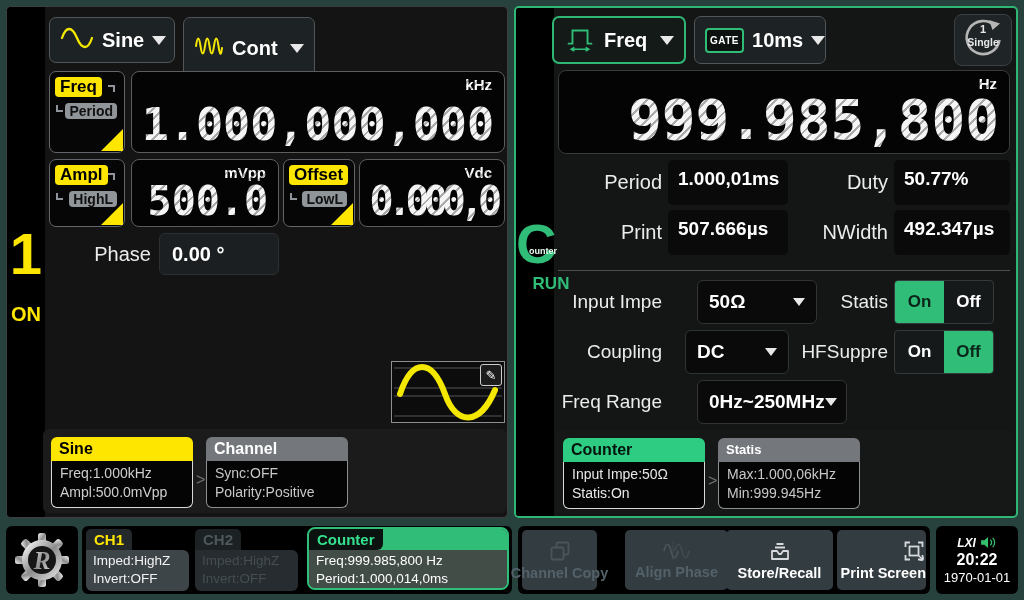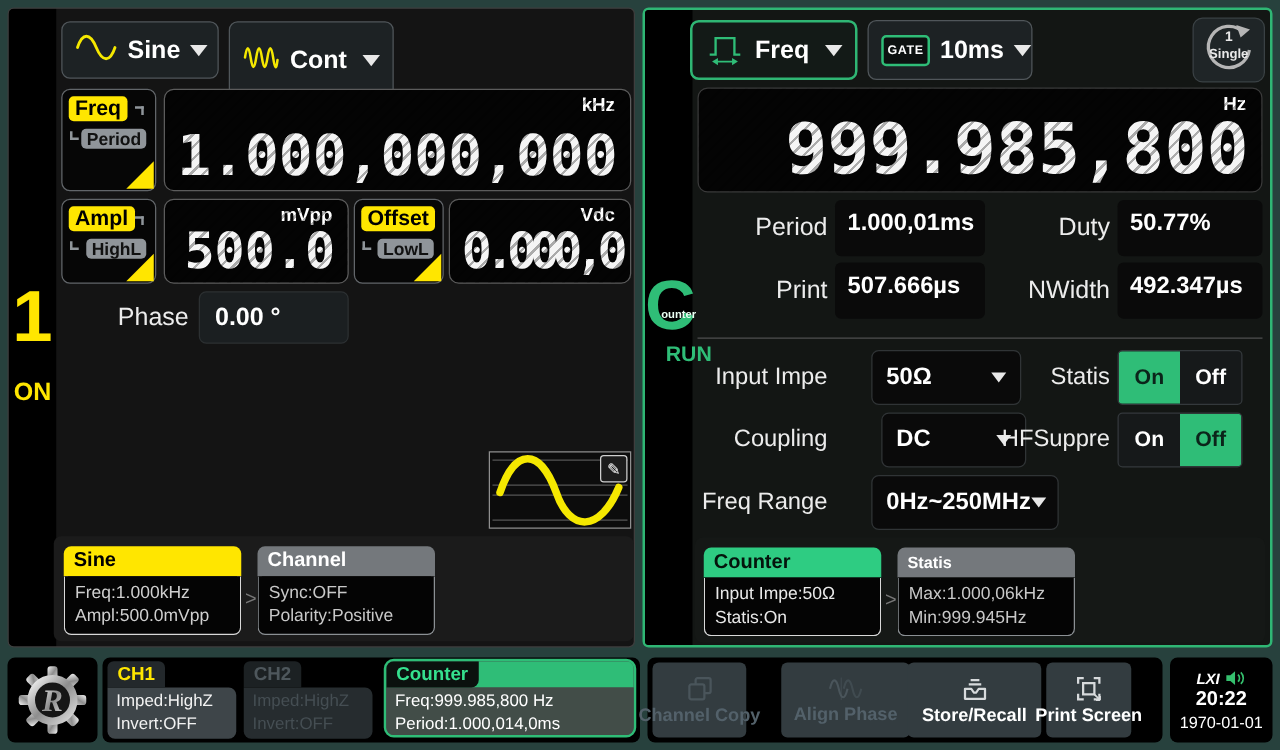--- a/index.html
+++ b/index.html
@@ -251,21 +251,21 @@
     <span>50Ω</span>
     <span class="caret"></span>
   </div>
   <div class="flabel" style="left:278px; top:272px; width:94px; height:44px; font-size:19px;">Statis</div>
   <div class="toggle" style="left:378px; top:272px; width:100px; height:44px;">
     <div class="opt active">On</div>
     <div class="opt">Off</div>
   </div>
 
   <div class="flabel" style="left:36px; top:322px; width:110px; height:44px; font-size:19px;">Coupling</div>
-  <div class="dd2" style="left:160px; top:322px; width:116px; height:44px;gap:35px;">
+  <div class="dd2" style="left:140px; top:322px; width:104px; height:44px;gap:35px;">
     <span>DC</span>
     <span class="caret"></span>
   </div>
   <div class="flabel" style="left:268px; top:322px; width:104px; height:44px; font-size:19px;">HFSuppre</div>
   <div class="toggle" style="left:378px; top:322px; width:100px; height:44px;">
     <div class="opt">On</div>
     <div class="opt active">Off</div>
   </div>
 
   <div class="flabel" style="left:36px; top:372px; width:110px; height:44px; font-size:19px;">Freq Range</div>
@@ -363,21 +363,21 @@
     </svg>
     <span class="blabel">Align Phase</span>
   </div>
   <div class="btn" style="left:208px; width:107px;">
     <svg width="24" height="24" viewBox="0 0 24 24">
       <path d="M8.5 5 H15.5 M7 8.5 H17" stroke="currentColor" stroke-width="1.8" fill="none"></path>
       <path d="M4 12 H9 L11 15 H13 L15 12 H20 V20 H4 Z" stroke="currentColor" stroke-width="1.8" fill="none" stroke-linejoin="round"></path>
     </svg>
     <span class="blabel">Store/Recall</span>
   </div>
-  <div class="btn" style="left:319px; width:68px;">
+  <div class="btn" style="left:319px; width:89px;align-items:flex-end;">
     <svg width="24" height="24" viewBox="0 0 24 24">
       <path d="M8 3.5 H3.5 V8 M16 3.5 H20.5 V8 M8 20.5 H3.5 V16 M16 20.5 H20.5 V16" stroke="currentColor" stroke-width="1.8" fill="none"></path>
       <rect x="7.5" y="7.5" width="9" height="9" fill="none" stroke="currentColor" stroke-width="1.8"></rect>
       <path d="M16.5 16.5 L21 21 M21 21 H17.8 M21 21 V17.8" stroke="currentColor" stroke-width="1.4" fill="none"></path>
     </svg>
     <span class="blabel">Print Screen</span>
   </div>
 </div>
 
 <div class="bbox clock" style="left:936px; top:526px; width:82px; height:68px;">

